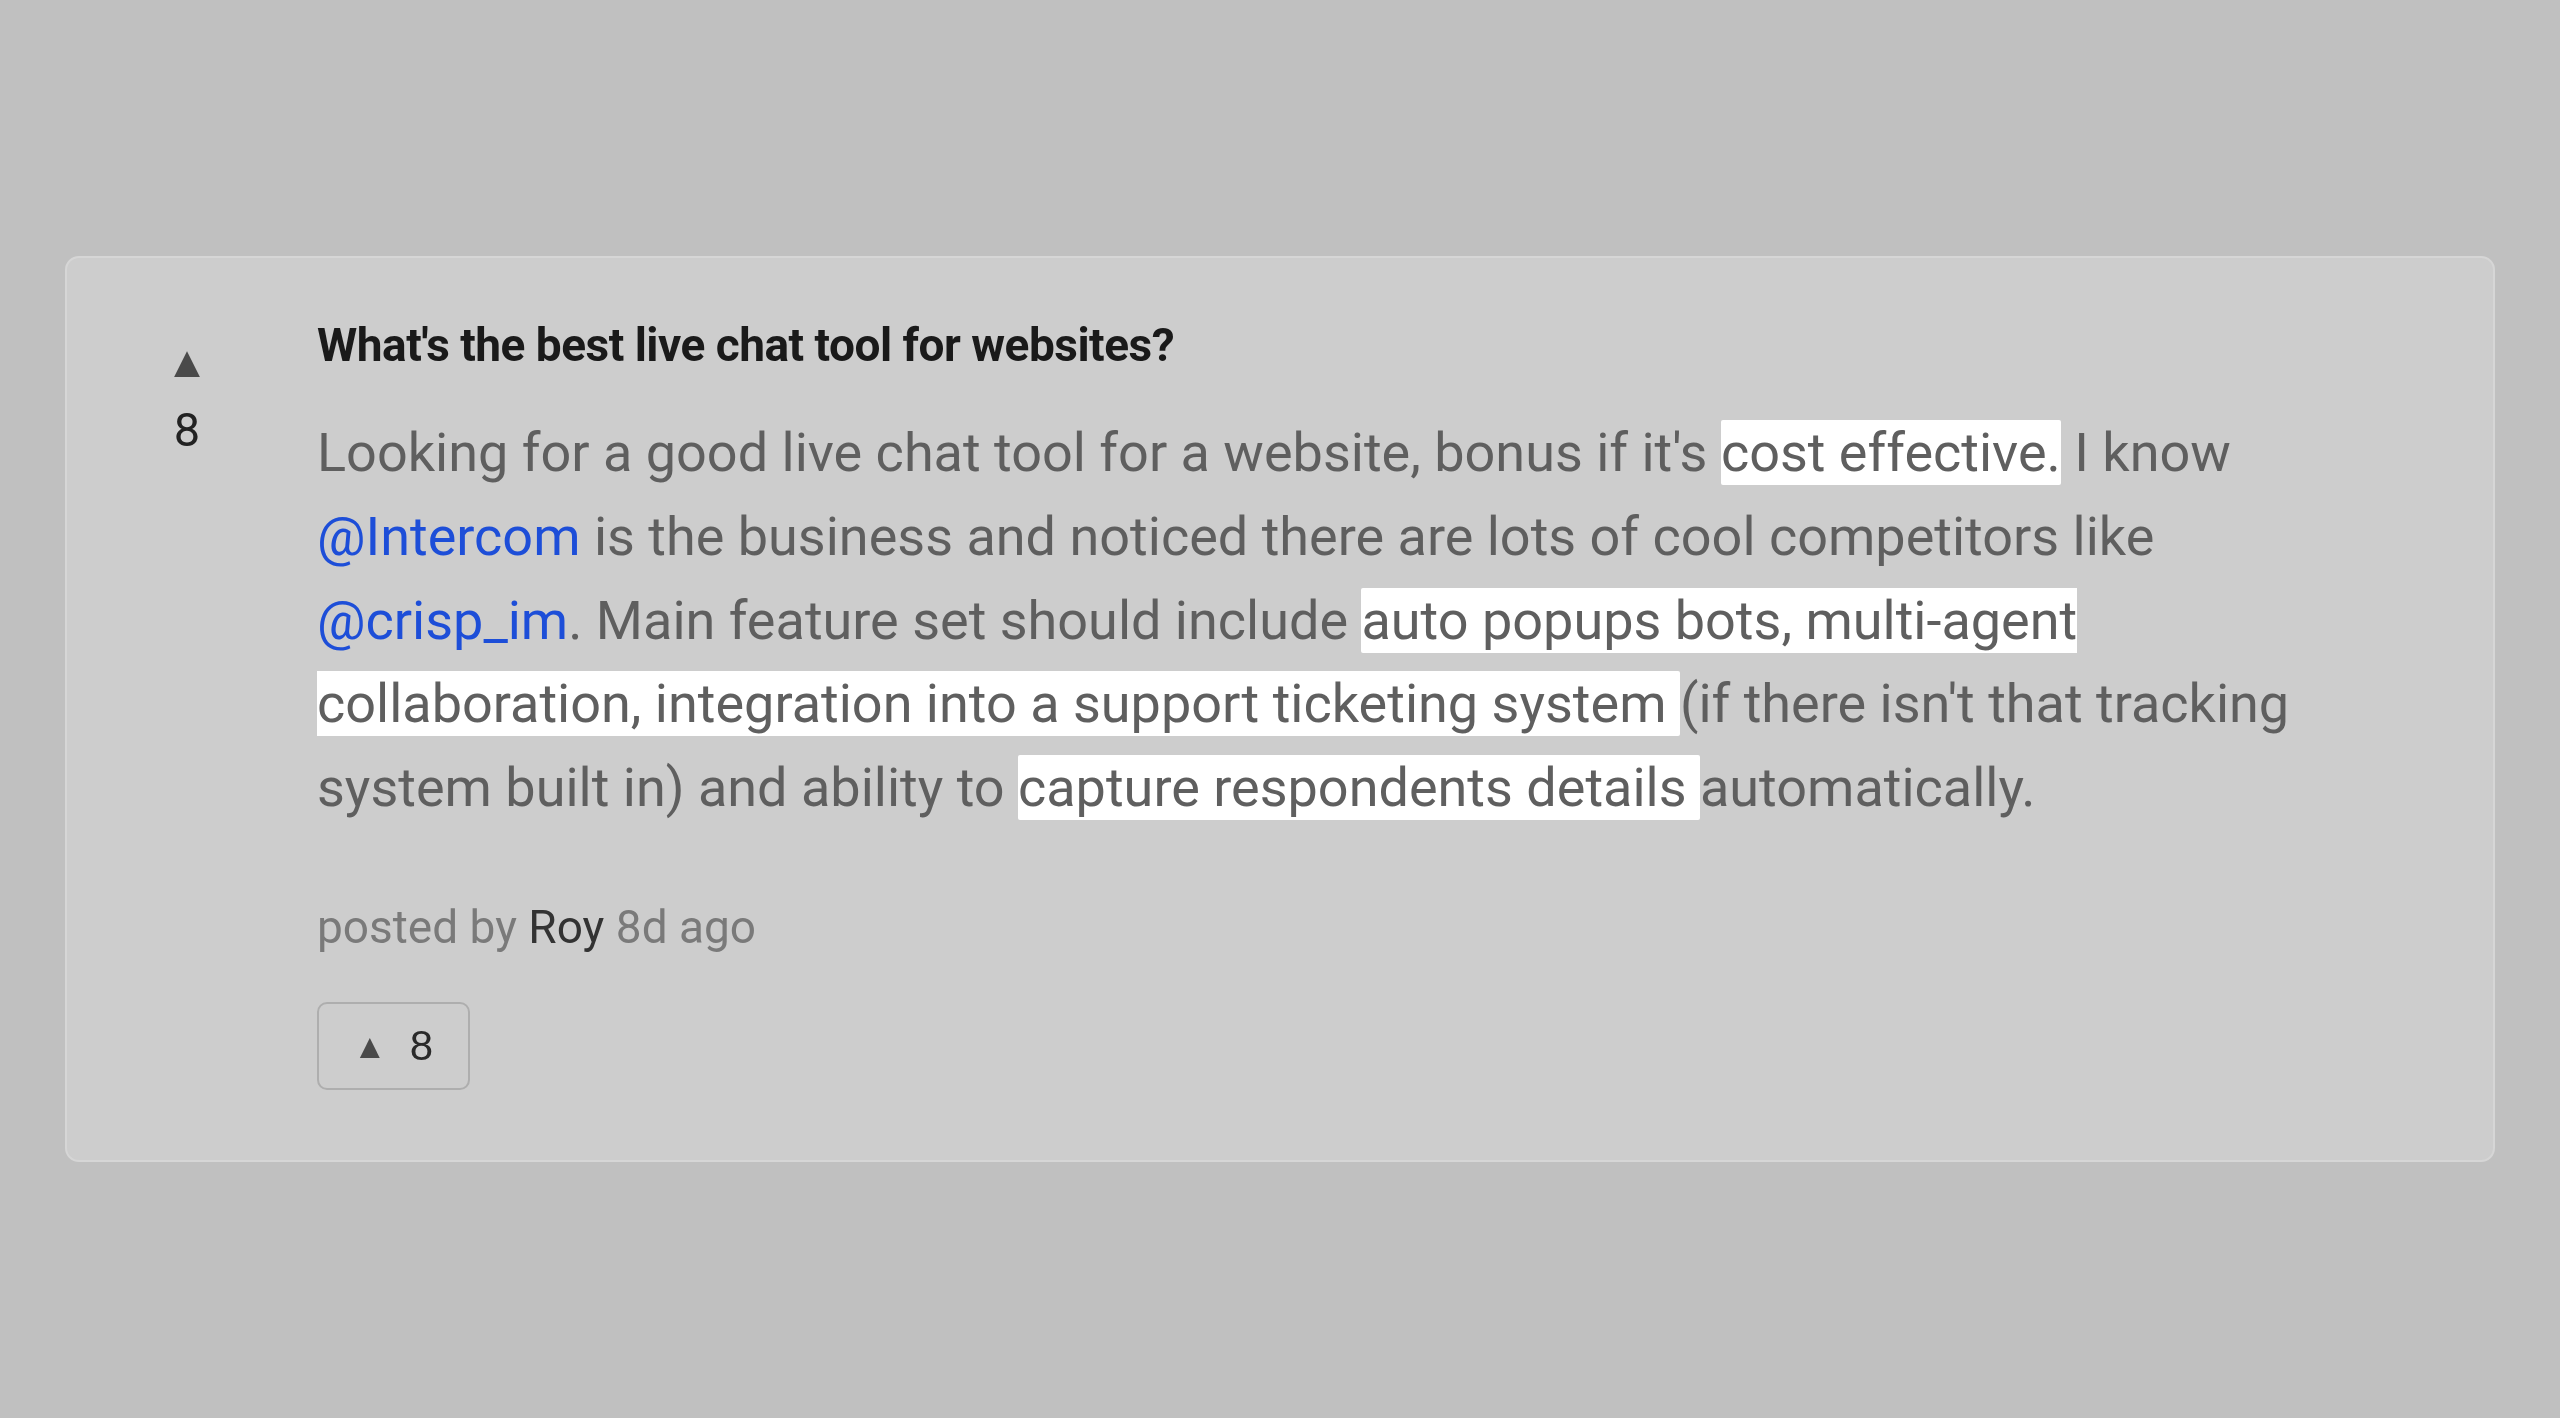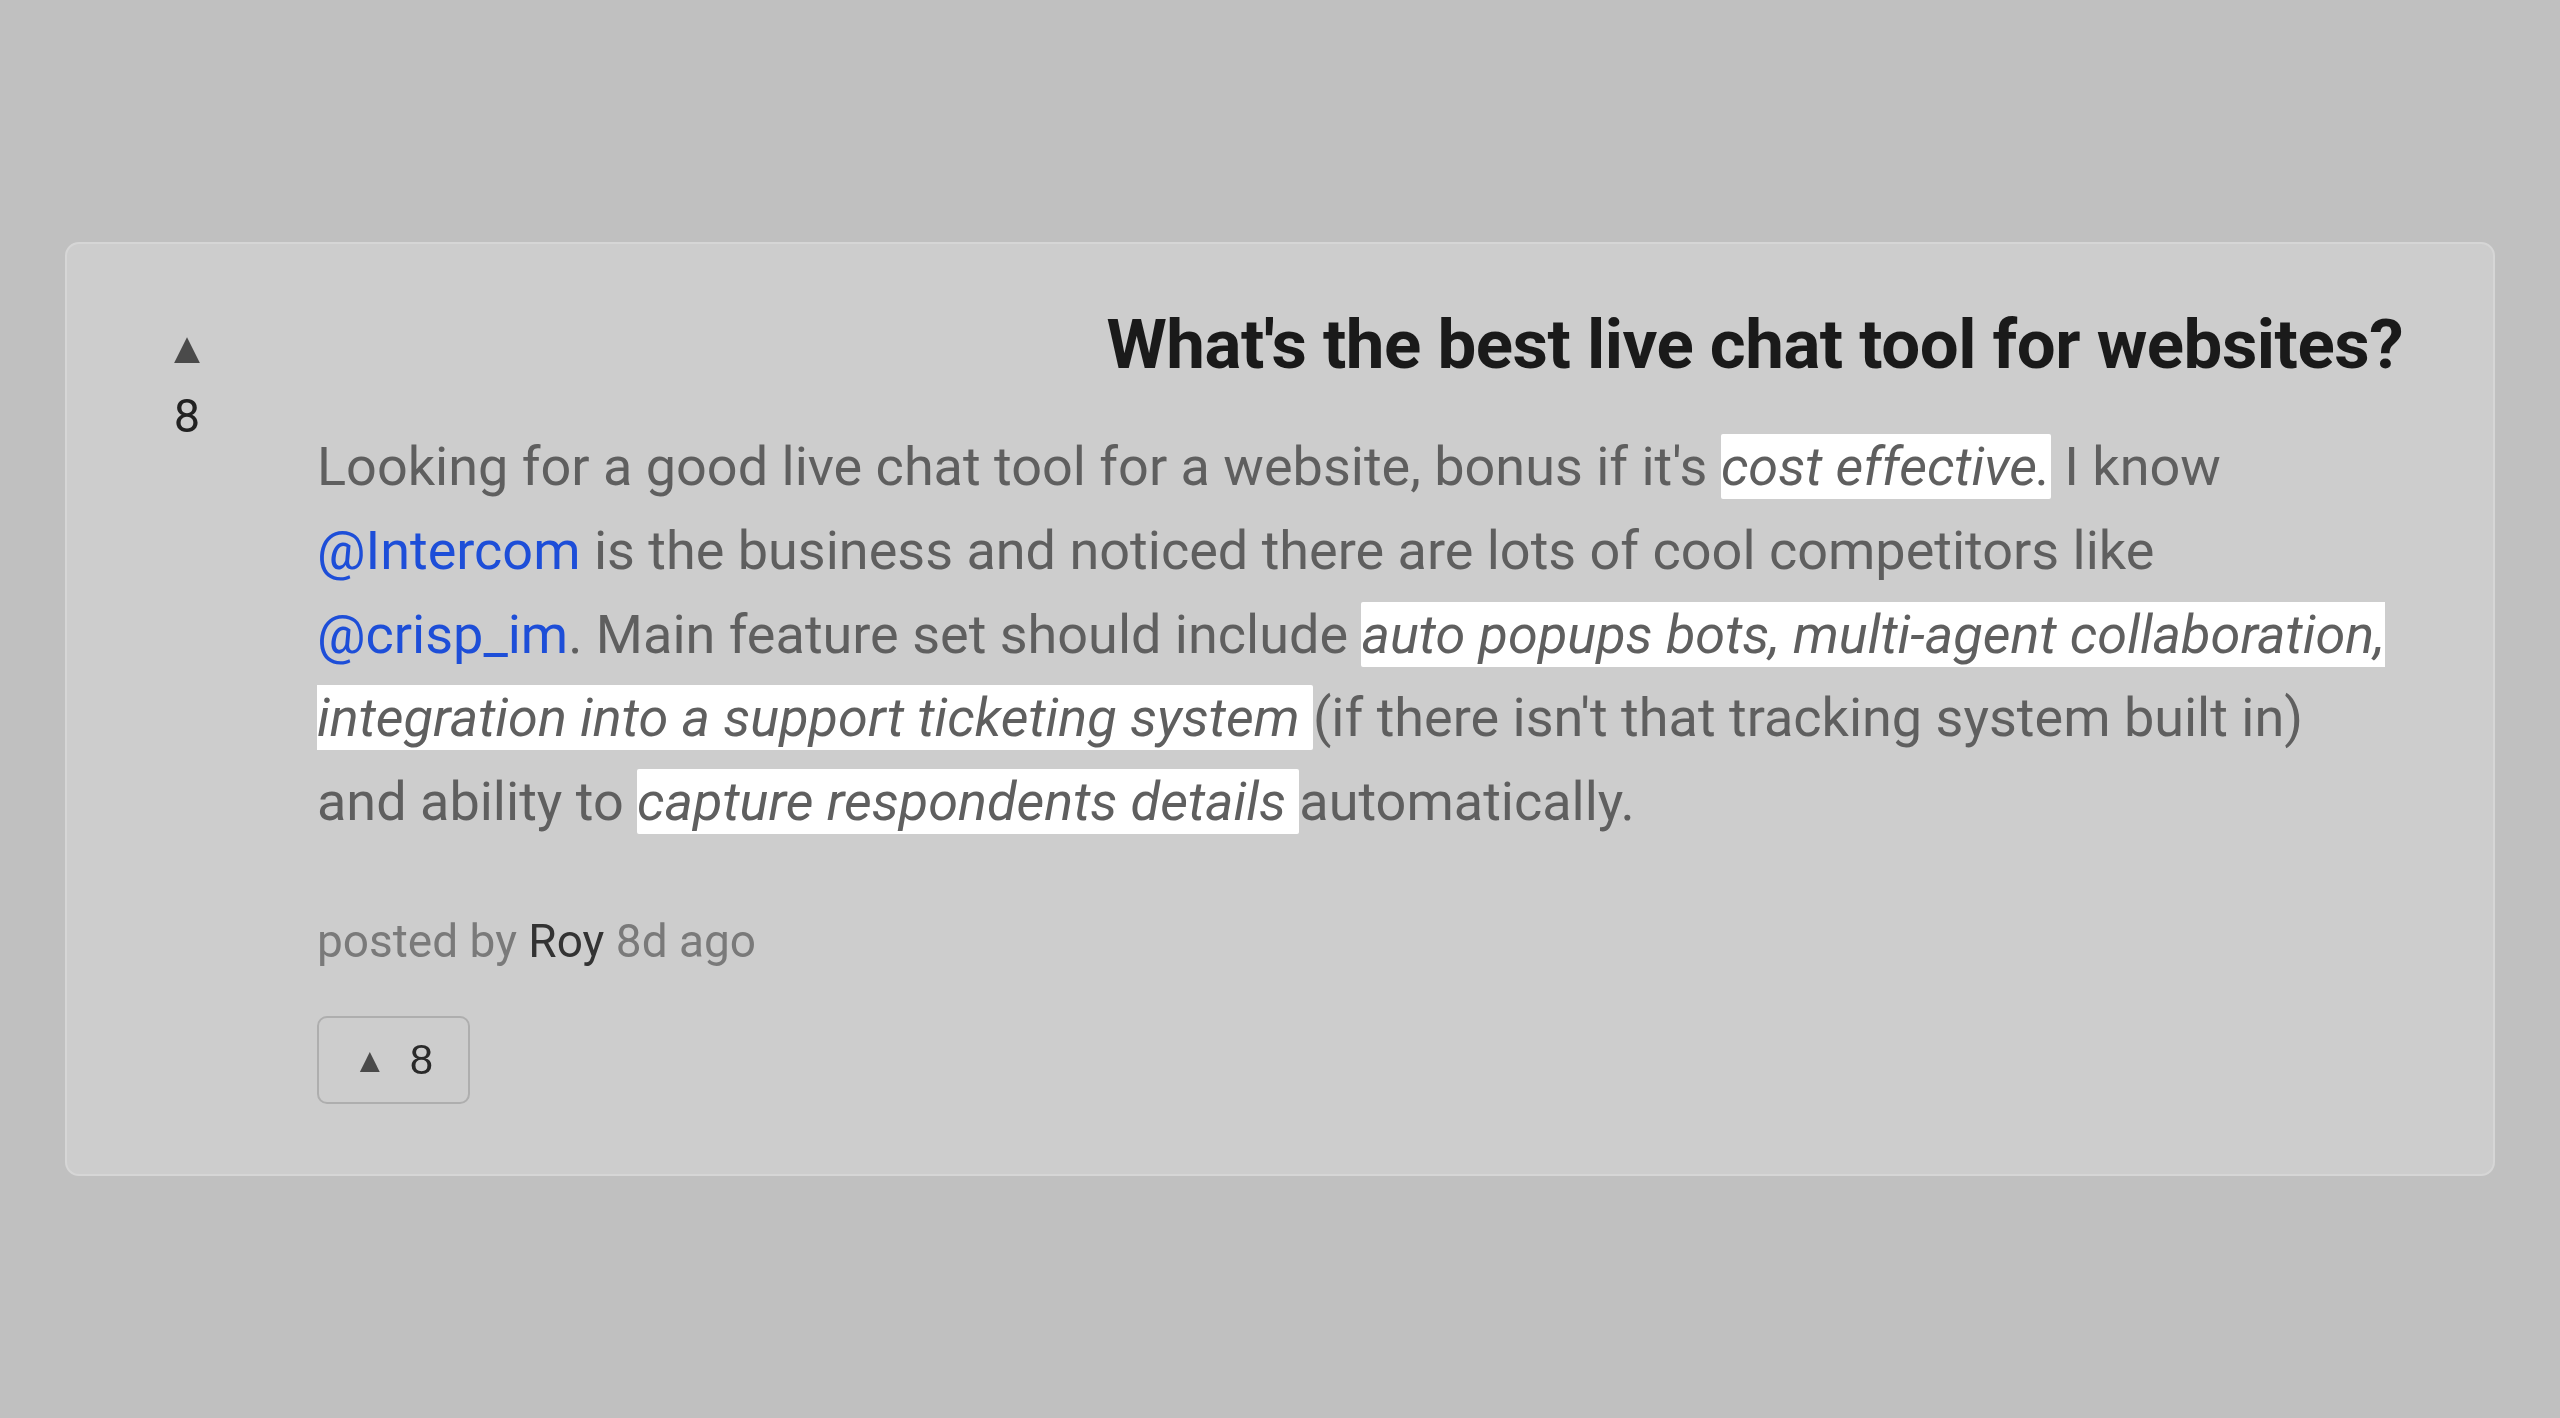--- a/index.html
+++ b/index.html
@@ -43,43 +43,41 @@
   .vote-col .count {
     font-size: 47px;
     color: #222;
     margin-top: 18px;
   }
   .content-col {
     flex: 1;
     min-width: 0;
   }
   .title {
-    font-size: 69px;
+    font-size: 46px;
     font-weight: 700;
     color: #1a1a1a;
     line-height: 1.2;
     margin-bottom: 38px;
     letter-spacing: -0.5px;
-    text-align: right;
   }
   .body {
     font-size: 54px;
     line-height: 1.55;
     color: #5f5f5f;
     margin-bottom: 70px;
   }
   .body .mention {
     color: #1d4ed8;
   }
   .body .hl {
     background: #ffffff;
     color: #5f5f5f;
     border-radius: 2px;
     padding: 1px 0;
-    font-style: italic;
   }
   .meta {
     font-size: 46px;
     color: #7a7a7a;
     margin-bottom: 48px;
   }
   .meta .author {
     color: #333;
   }
   .actions {

